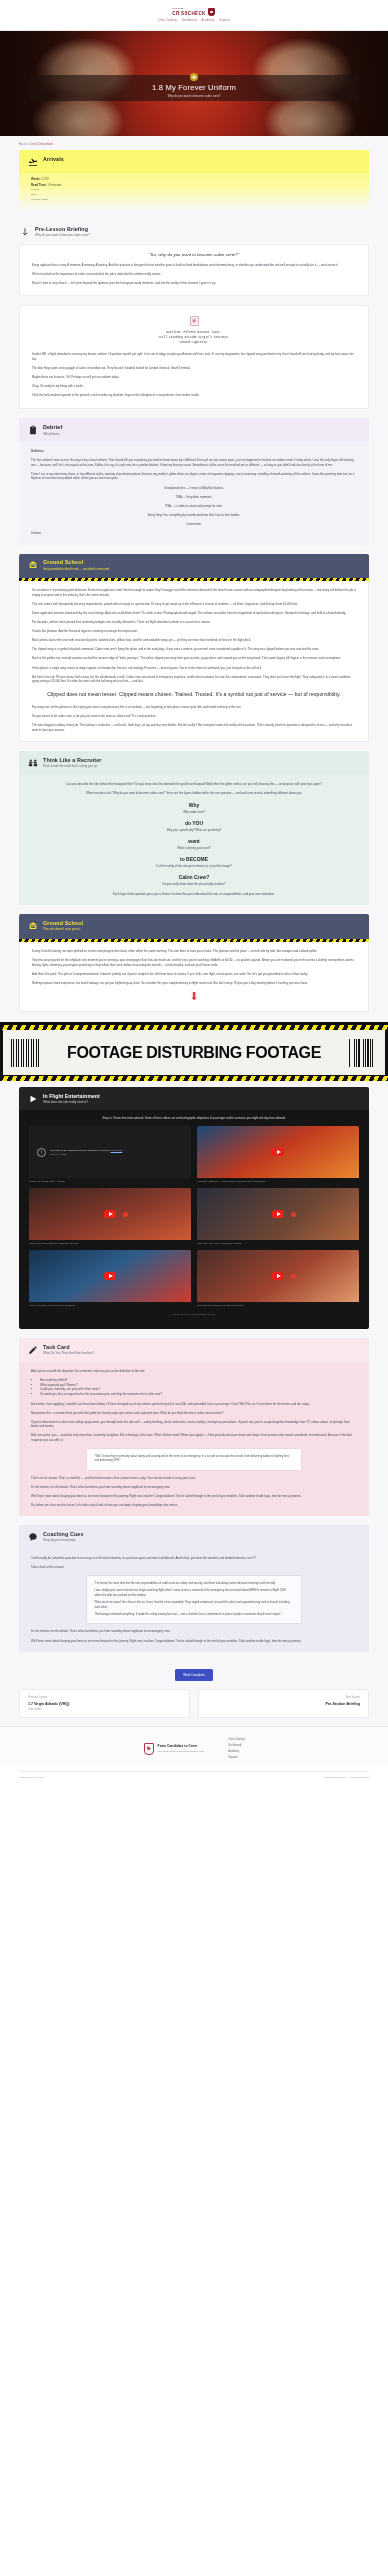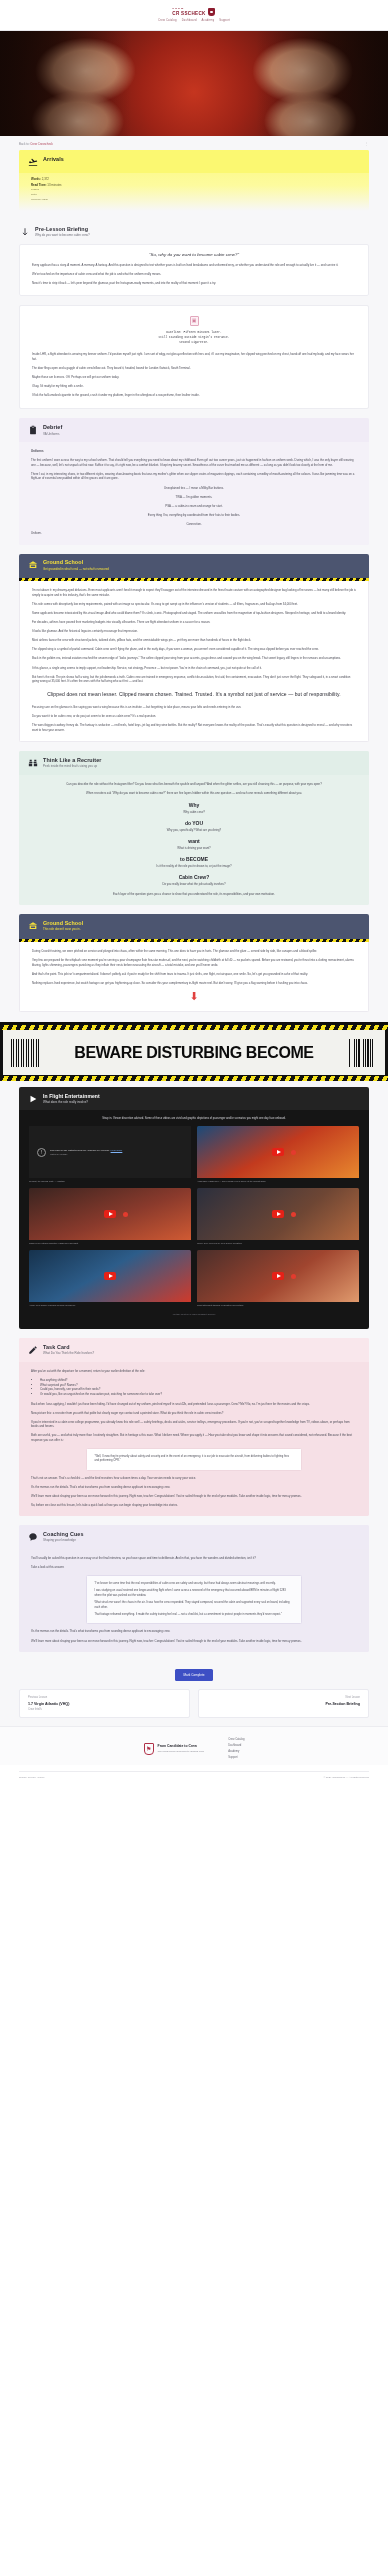--- a/index.html
+++ b/index.html
@@ -219,20 +219,27 @@
       <a href="#">Crew Catalog</a>
       <a href="#">Dashboard</a>
       <a href="#">Academy</a>
       <a href="#">Support</a>
     </div>
   </div>
 
   <div class="hero">
     <div class="hands"></div>
     <div class="vignette"></div>
+    <div class="hero-band">
+      <div class="hero-emblem">
+          <span>✚</span>
+        </div>
+      <div class="hero-title">1.8 My Forever Uniform</div>
+      <div class="hero-sub">Why do you want to become cabin crew?</div>
+    </div>
   </div>
 
   <div class="content">
 
     <div class="crumb">
       <div>
         <span>Back to:</span>
         <a href="#">Crew Crosscheck</a>
       </div>
       <span class="dots">⋮</span>
@@ -409,21 +416,21 @@
           <p>Nothing replaces lived experience, but watch footage can get you frightening-up close. So consider this your complementary in-flight movie reel. But don't worry, I'll give you a flag warning before it hustling you into chaos.</p>
           <div class="downarrow">⬇</div>
         </div>
       </div>
     </div>
 
     <div class="beware">
       <div class="stripe"></div>
       <div class="inner">
         <div class="barcode"></div>
-        <div class="beware-txt">BEWARE DISTURBING BECOME</div>
+        <div class="beware-txt">FOOTAGE DISTURBING FOOTAGE</div>
         <div class="barcode r"></div>
       </div>
       <div class="stripe"></div>
     </div>
 
     <div class="wrap">
 
       <div class="block ife">
         <div class="bhead">
           <span class="bicon">

